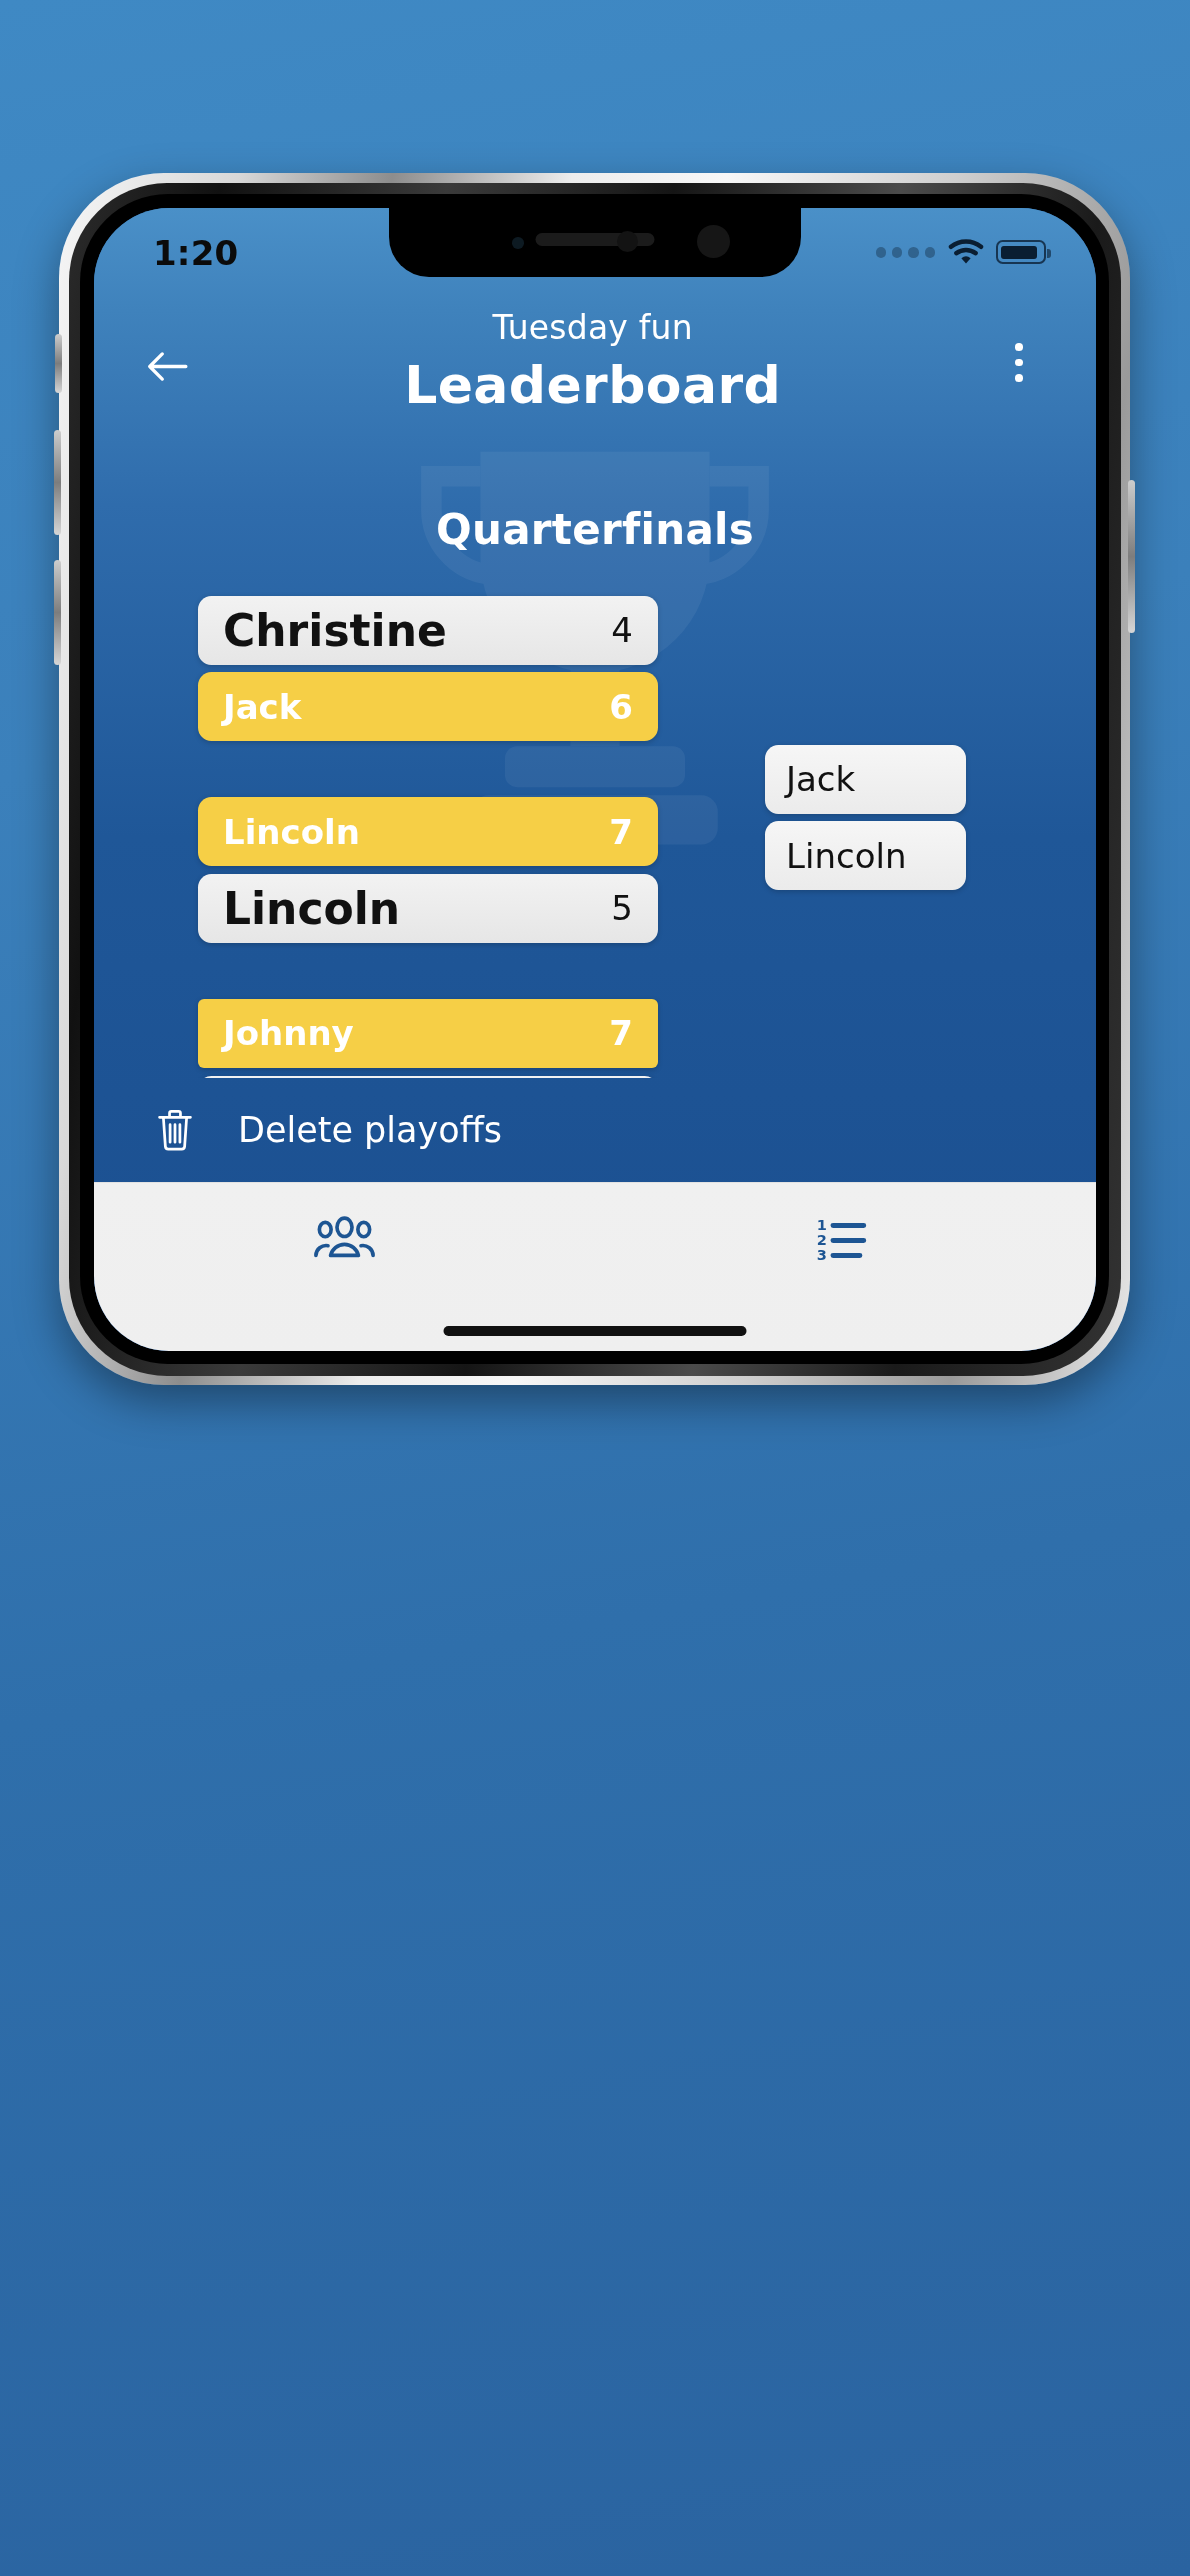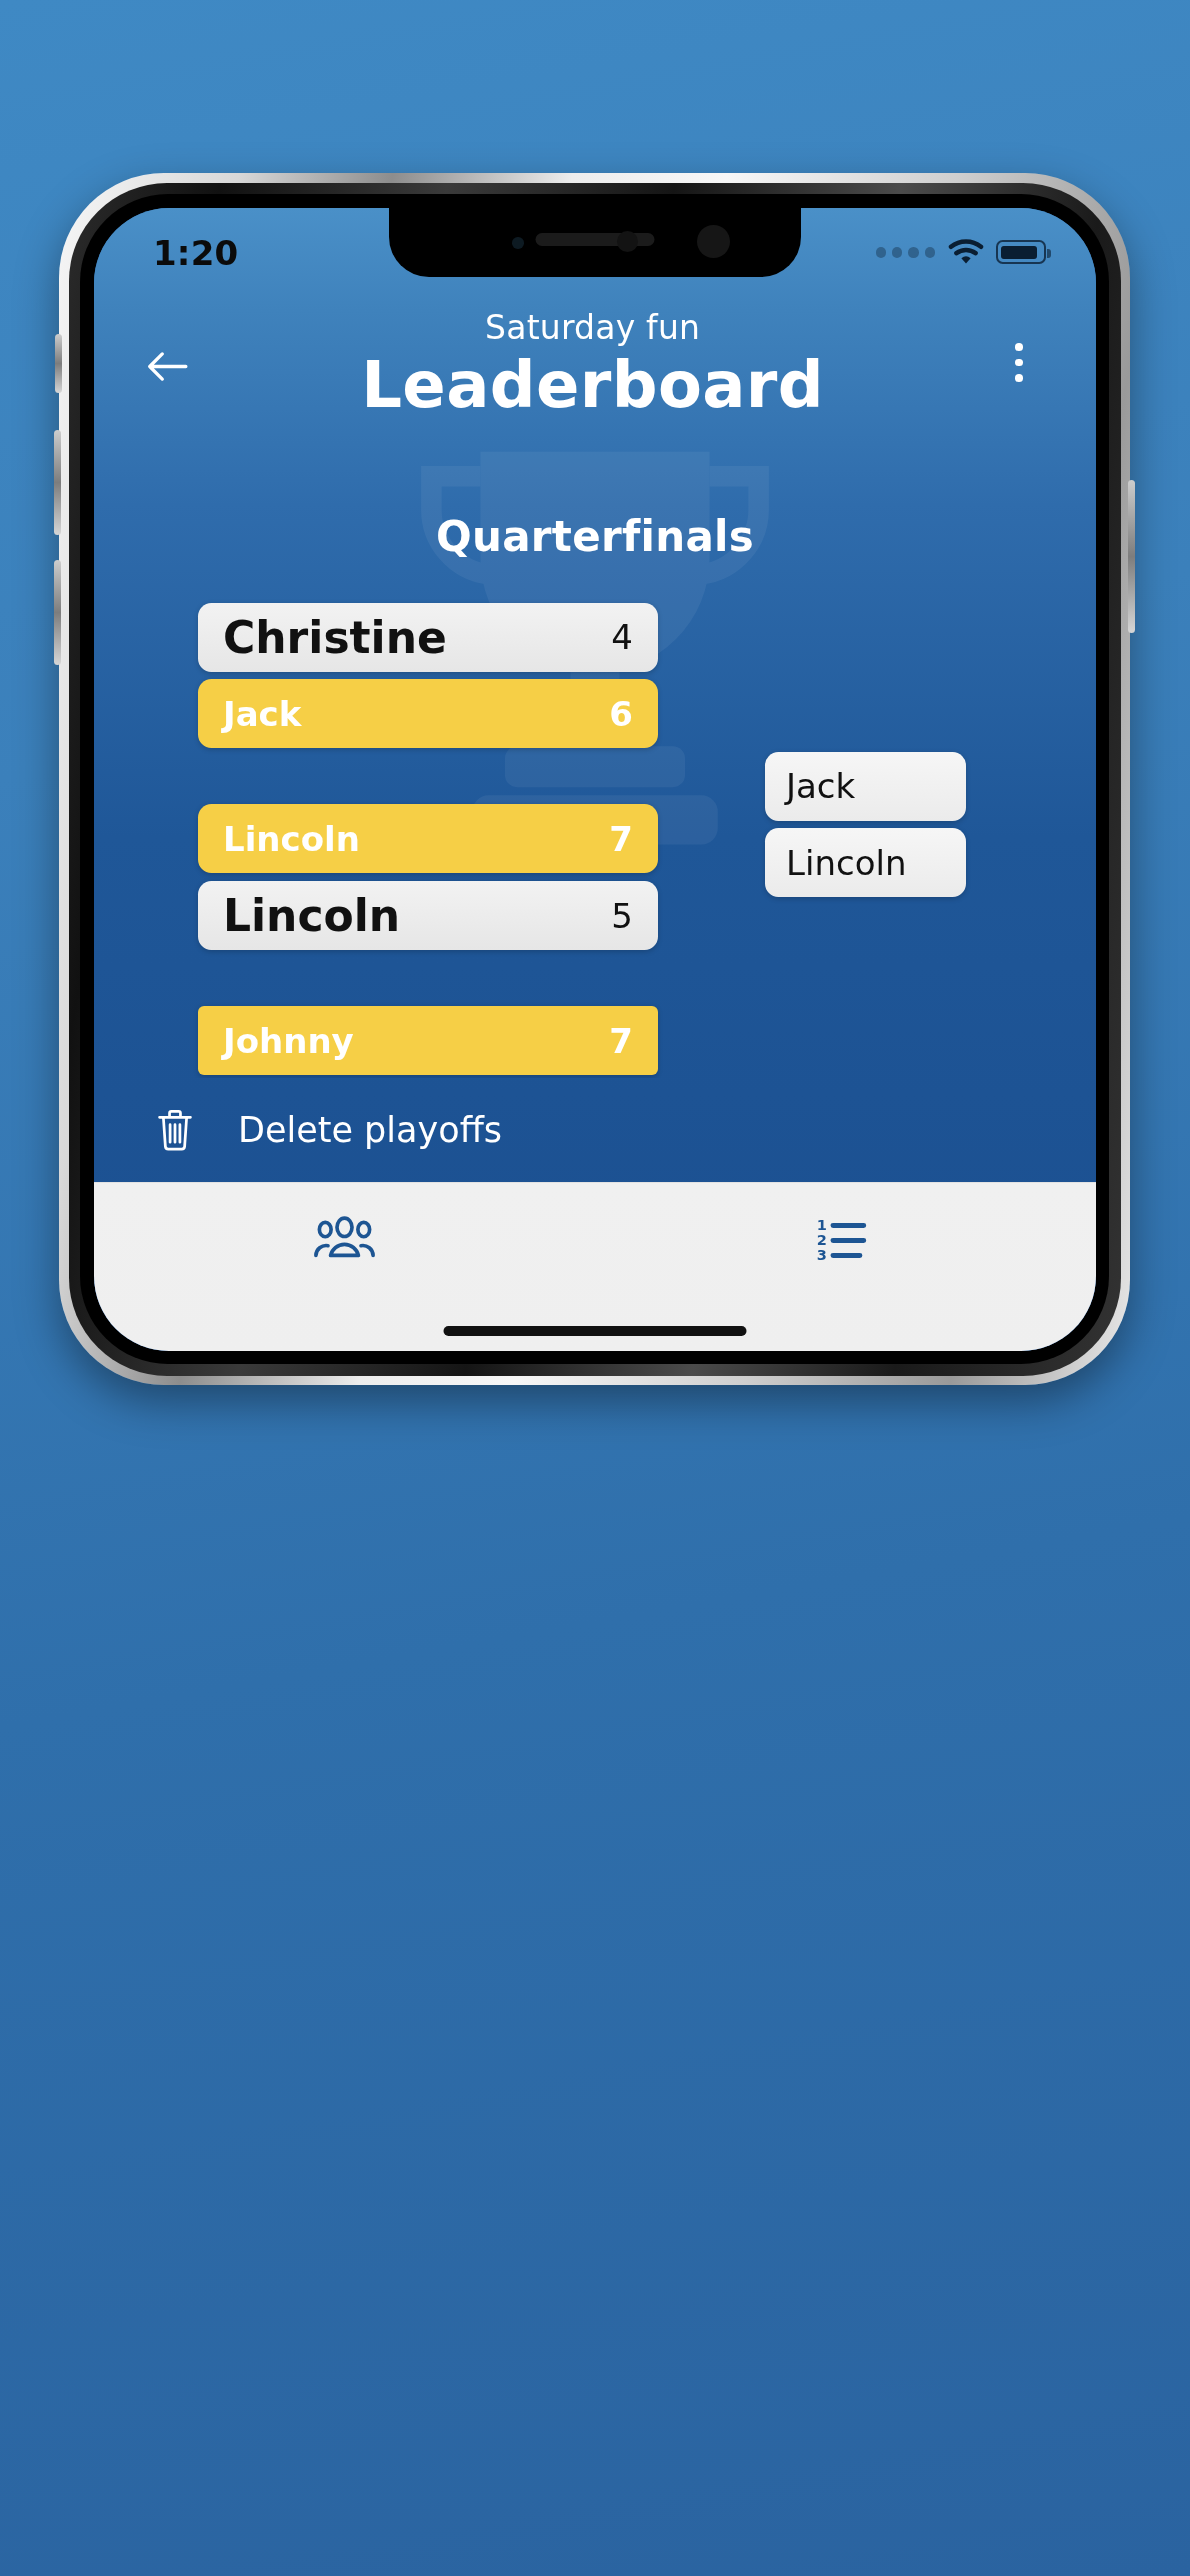--- a/index.html
+++ b/index.html
@@ -163,22 +163,22 @@
     width: 69px; height: 69px;
     display: flex; align-items: center; justify-content: center;
     color: #fff; flex: 0 0 auto; margin-top: 25px;
   }
   .titles { flex: 1; text-align: center; padding-right: 5.8px; }
   .subtitle {
     font-size: 33px; color: #ffffff; font-weight: 400;
     letter-spacing: 0.2px; line-height: 1.25;
   }
   .title {
-    font-size: 64px; color: #ffffff; font-weight: 800;
-    letter-spacing: 0.4px; line-height: 1.18; margin-top: 0;
+    font-size: 52px; color: #ffffff; font-weight: 800;
+    letter-spacing: 0.4px; line-height: 1.18; margin-top: 7px;
   }
   .kebab {
     width: 58px; height: 69px; margin-top: 21px;
     display: flex; flex-direction: column; align-items: center;
     justify-content: center; gap: 7.7px; flex: 0 0 auto;
   }
   .kebab i { width: 7.7px; height: 7.7px; border-radius: 50%; background: #fff; display: block; }
 
   
   .bracket {
@@ -317,21 +317,21 @@
           </div>
         </div>
 
         <div class="header">
           <div class="back-btn">
             <svg width="44" height="33" viewBox="0 0 28 20">
               <path d="M26 10H3M11 2L3 10l8 8" stroke="#ffffff" stroke-width="2.1" fill="none" stroke-linecap="round" stroke-linejoin="round"></path>
             </svg>
           </div>
           <div class="titles">
-            <div class="subtitle">Saturday fun</div>
+            <div class="subtitle">Tuesday fun</div>
             <div class="title">Leaderboard</div>
           </div>
           <div class="kebab">
             <i></i>
               <i></i>
               <i></i>
           </div>
         </div>
 
         <div class="bracket">

